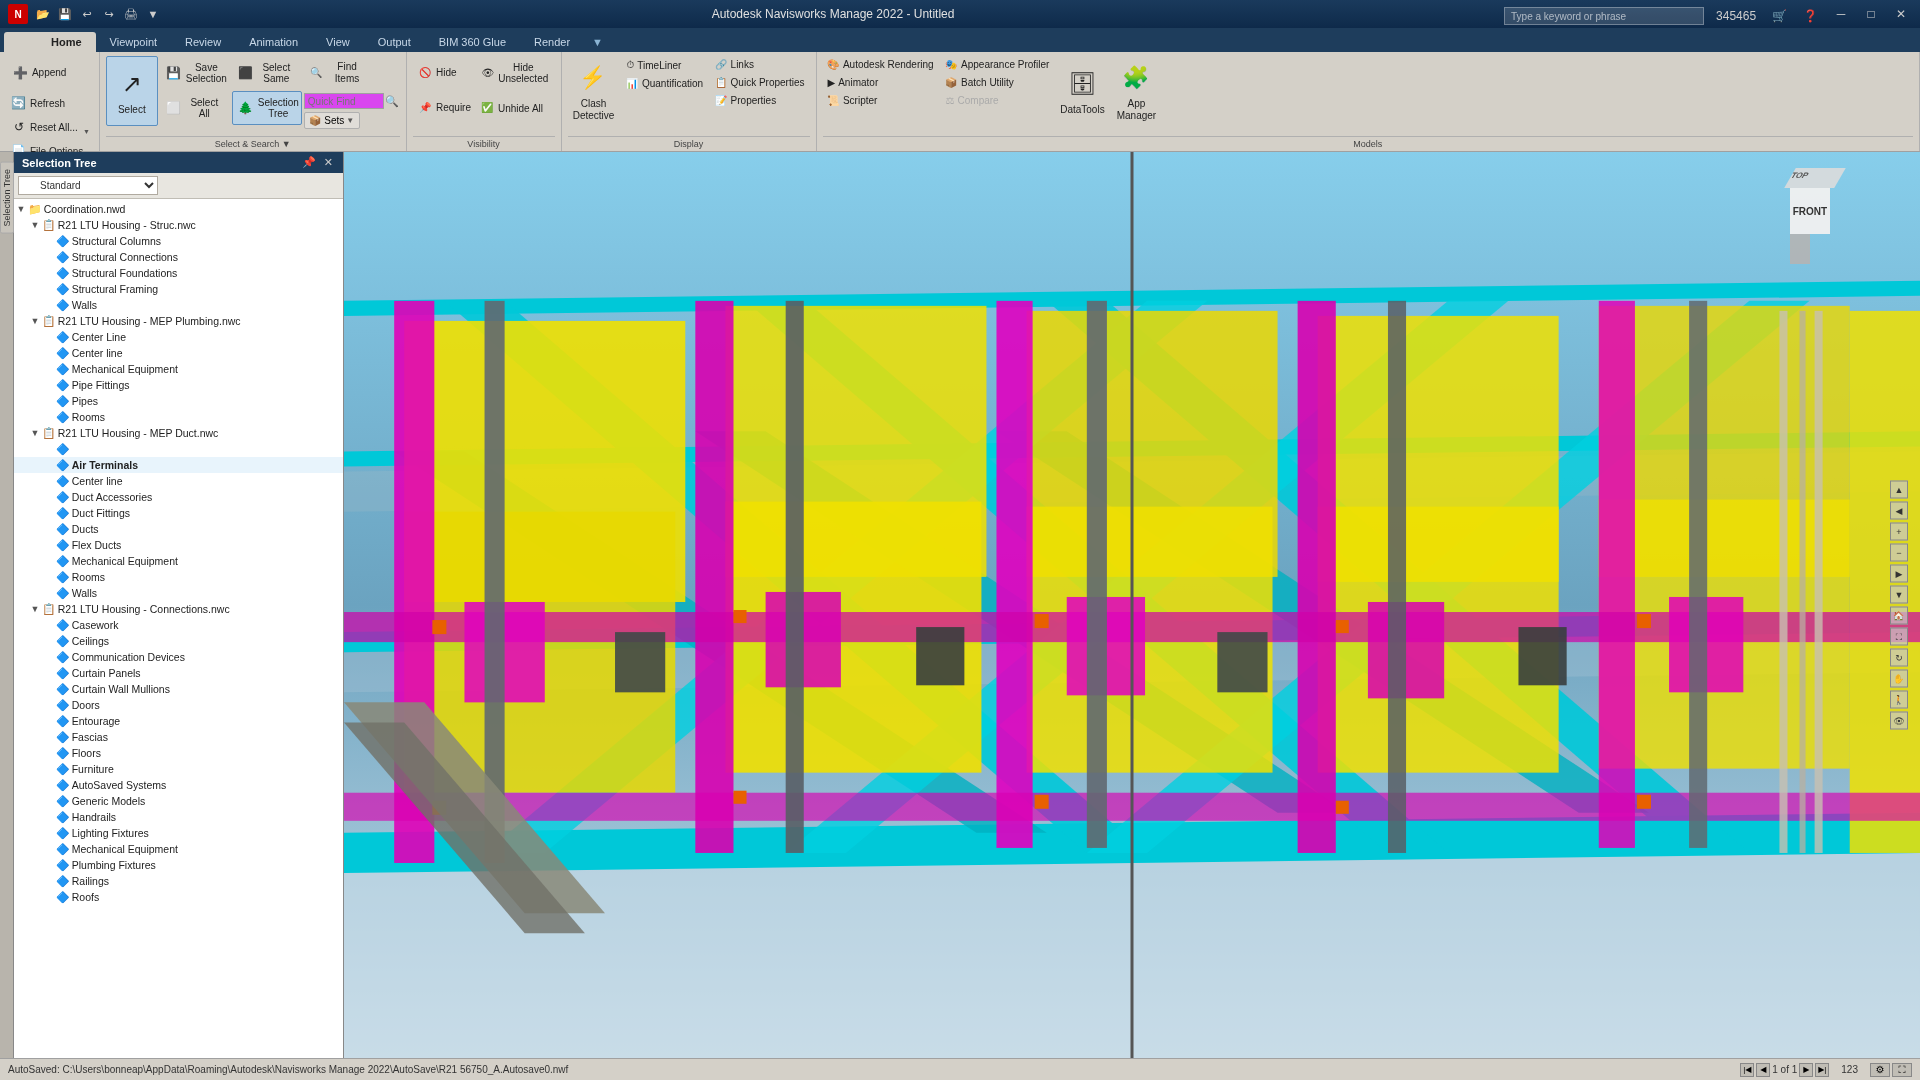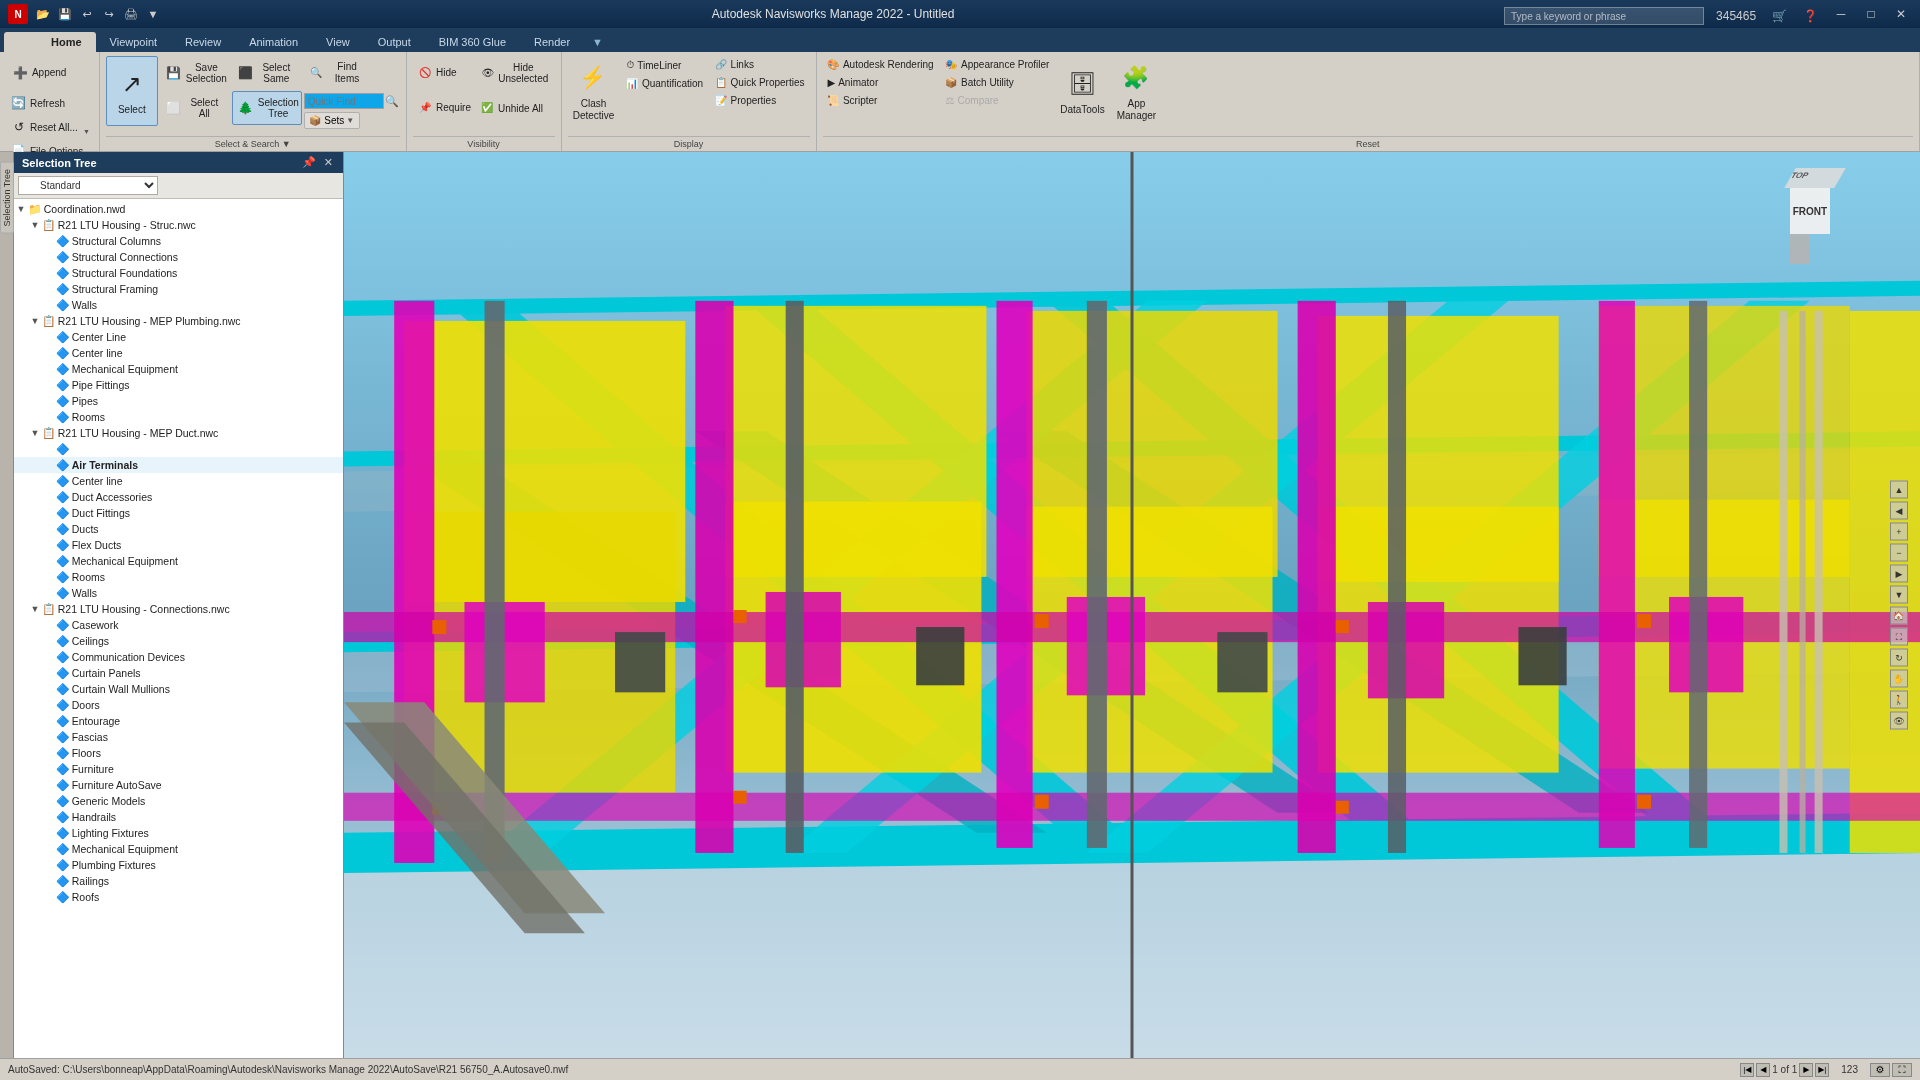--- a/index.html
+++ b/index.html
@@ -351,21 +351,21 @@
     .quick-find-row {
       display: flex;
       align-items: center;
       gap: 2px;
       margin-bottom: 2px;
     }
     .quick-find-input {
       width: 80px;
       height: 16px;
       border: 1px solid #a0a0a0;
-      background: #0ea5e9;
+      background: #d946ef;
       font-size: 10px;
       padding: 0 3px;
     }
 
     .sets-btn {
       display: flex;
       align-items: center;
       gap: 2px;
       padding: 2px 5px;
       cursor: pointer;
@@ -594,21 +594,21 @@
 
       <button class="ribbon-btn-large">
         <span class="ribbon-icon-large" style="font-size:22px;">🗄</span>
         <span>DataTools</span>
       </button>
       <button class="ribbon-btn-large">
         <span class="ribbon-icon-large" style="font-size:22px;">🧩</span>
         <span>App Manager</span>
       </button>
     </div>
-    <div class="ribbon-group-label">Reset</div>
+    <div class="ribbon-group-label">Models</div>
   </div>
 </div>
 
 <div id="main-area">
 
   <div id="left-sidebar-tab">
     <div class="sidebar-tab-label">Selection Tree</div>
   </div>
 
   <div id="selection-tree-panel">
@@ -842,21 +842,21 @@
         <div class="tree-item">
     <span class="tree-indent" style="width:28px;"></span>
     <span class="tree-expand"></span>
     <span class="tree-icons">🔷</span>
     <span class="tree-label">Furniture</span>
   </div>
         <div class="tree-item">
     <span class="tree-indent" style="width:28px;"></span>
     <span class="tree-expand"></span>
     <span class="tree-icons">🔷</span>
-    <span class="tree-label">Furniture AutoSave</span>
+    <span class="tree-label">AutoSaved Systems</span>
   </div>
         <div class="tree-item">
     <span class="tree-indent" style="width:28px;"></span>
     <span class="tree-expand"></span>
     <span class="tree-icons">🔷</span>
     <span class="tree-label">Generic Models</span>
   </div>
         <div class="tree-item">
     <span class="tree-indent" style="width:28px;"></span>
     <span class="tree-expand"></span>

